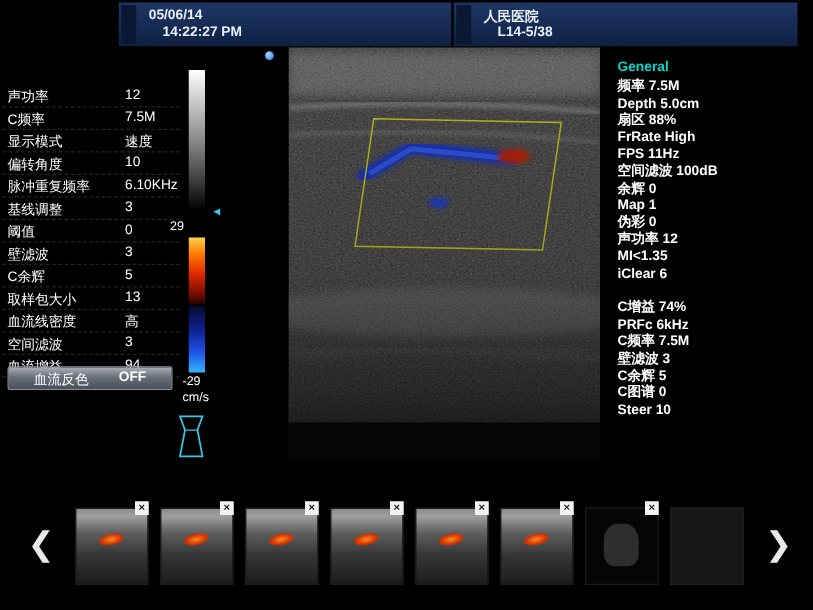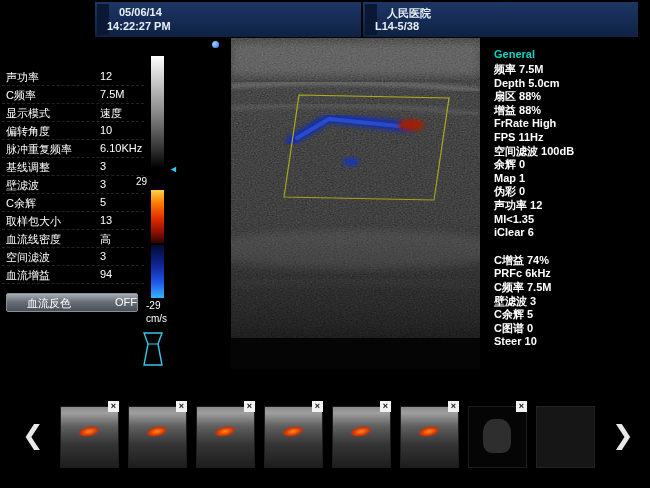--- a/index.html
+++ b/index.html
@@ -11,33 +11,33 @@
   
   .hbox{
     position:absolute;top:2px;height:35px;
     background:linear-gradient(180deg,#1e3663 0%,#142a52 60%,#0f2142 100%);
     color:#e9eff9;font-size:11px;font-weight:bold;
   }
   .hbox .tab{position:absolute;left:2px;top:2px;bottom:2px;width:12px;background:#0a1834;}
   #hbox-left{left:95px;width:266px;}
   #hbox-right{left:363px;width:275px;}
   .hline1{position:absolute;left:24px;top:4px;white-space:nowrap;text-align:center;}
-  .hline2{position:absolute;left:12px;top:18px;white-space:nowrap;}
+  .hline2{position:absolute;left:35px;top:18px;white-space:nowrap;}
   
   #param-list{position:absolute;left:2px;top:68px;width:142px;}
   .param-row{position:relative;height:17px;font-size:11px;color:#fff;border-bottom:1px dashed #242424;}
   .param-row .plabel{position:absolute;left:4px;top:2px;white-space:nowrap;}
   .param-row .pvalue{position:absolute;left:98px;top:2px;white-space:nowrap;}
   #invert-toggle{
     position:absolute;left:6px;top:293px;width:130px;height:17px;
     background:linear-gradient(180deg,#a8adb5 0%,#6a707a 45%,#4a5059 100%);
     border:1px solid #8a8f96;border-radius:2px;font-size:11px;color:#fff;
   }
   #invert-toggle .plabel{position:absolute;left:20px;top:2px;}
-  #invert-toggle .pvalue{position:absolute;left:108px;top:2px;font-weight:normal;}
+  #invert-toggle .pvalue{position:absolute;left:88px;top:2px;font-weight:bold;}
   
   #graybar{position:absolute;left:151px;top:56px;width:13px;height:112px;
     background:linear-gradient(180deg,#ffffff 0%,#cfcfcf 20%,#8a8a8a 50%,#3a3a3a 80%,#000 100%);}
   #focus-caret{position:absolute;left:169px;top:164px;color:#36c8ef;font-size:9px;}
   #scale-max{position:absolute;left:136px;top:176px;font-size:10px;color:#fff;}
   #flowbar-pos{position:absolute;left:151px;top:190px;width:13px;height:53px;
     background:linear-gradient(180deg,#ffd24a 0%,#ff7a00 25%,#e02800 55%,#7a0c00 85%,#2a0400 100%);}
   #flowbar-neg{position:absolute;left:151px;top:245px;width:13px;height:53px;
     background:linear-gradient(180deg,#050a30 0%,#10269a 40%,#1f55e8 70%,#35b4ff 100%);}
   #scale-min{position:absolute;left:146px;top:300px;font-size:10px;color:#fff;}
@@ -100,20 +100,24 @@
       <span class="plabel">偏转角度</span>
       <span class="pvalue">10</span>
     </div>
     <div class="param-row">
       <span class="plabel">脉冲重复频率</span>
       <span class="pvalue">6.10KHz</span>
     </div>
     <div class="param-row">
       <span class="plabel">基线调整</span>
       <span class="pvalue">3</span>
+    </div>
+    <div class="param-row">
+      <span class="plabel">阈值</span>
+      <span class="pvalue">0</span>
     </div>
     <div class="param-row">
       <span class="plabel">壁滤波</span>
       <span class="pvalue">3</span>
     </div>
     <div class="param-row">
       <span class="plabel">C余辉</span>
       <span class="pvalue">5</span>
     </div>
     <div class="param-row">
@@ -195,21 +199,20 @@
     <rect x="0" y="300" width="249" height="31" fill="#050505"></rect>
   </svg>
 </div>
 
 <div id="right-panel">
   <div id="rp-title">General</div>
   <div id="rp-general">
       <div class="rline">频率 7.5M</div>
       <div class="rline">Depth 5.0cm</div>
       <div class="rline">扇区 88%</div>
-      <div class="rline">增益 88%</div>
       <div class="rline">FrRate High</div>
       <div class="rline">FPS 11Hz</div>
       <div class="rline">空间滤波 100dB</div>
       <div class="rline">余辉 0</div>
       <div class="rline">Map 1</div>
       <div class="rline">伪彩 0</div>
       <div class="rline">声功率 12</div>
       <div class="rline">MI&lt;1.35</div>
       <div class="rline">iClear 6</div>
     </div>

